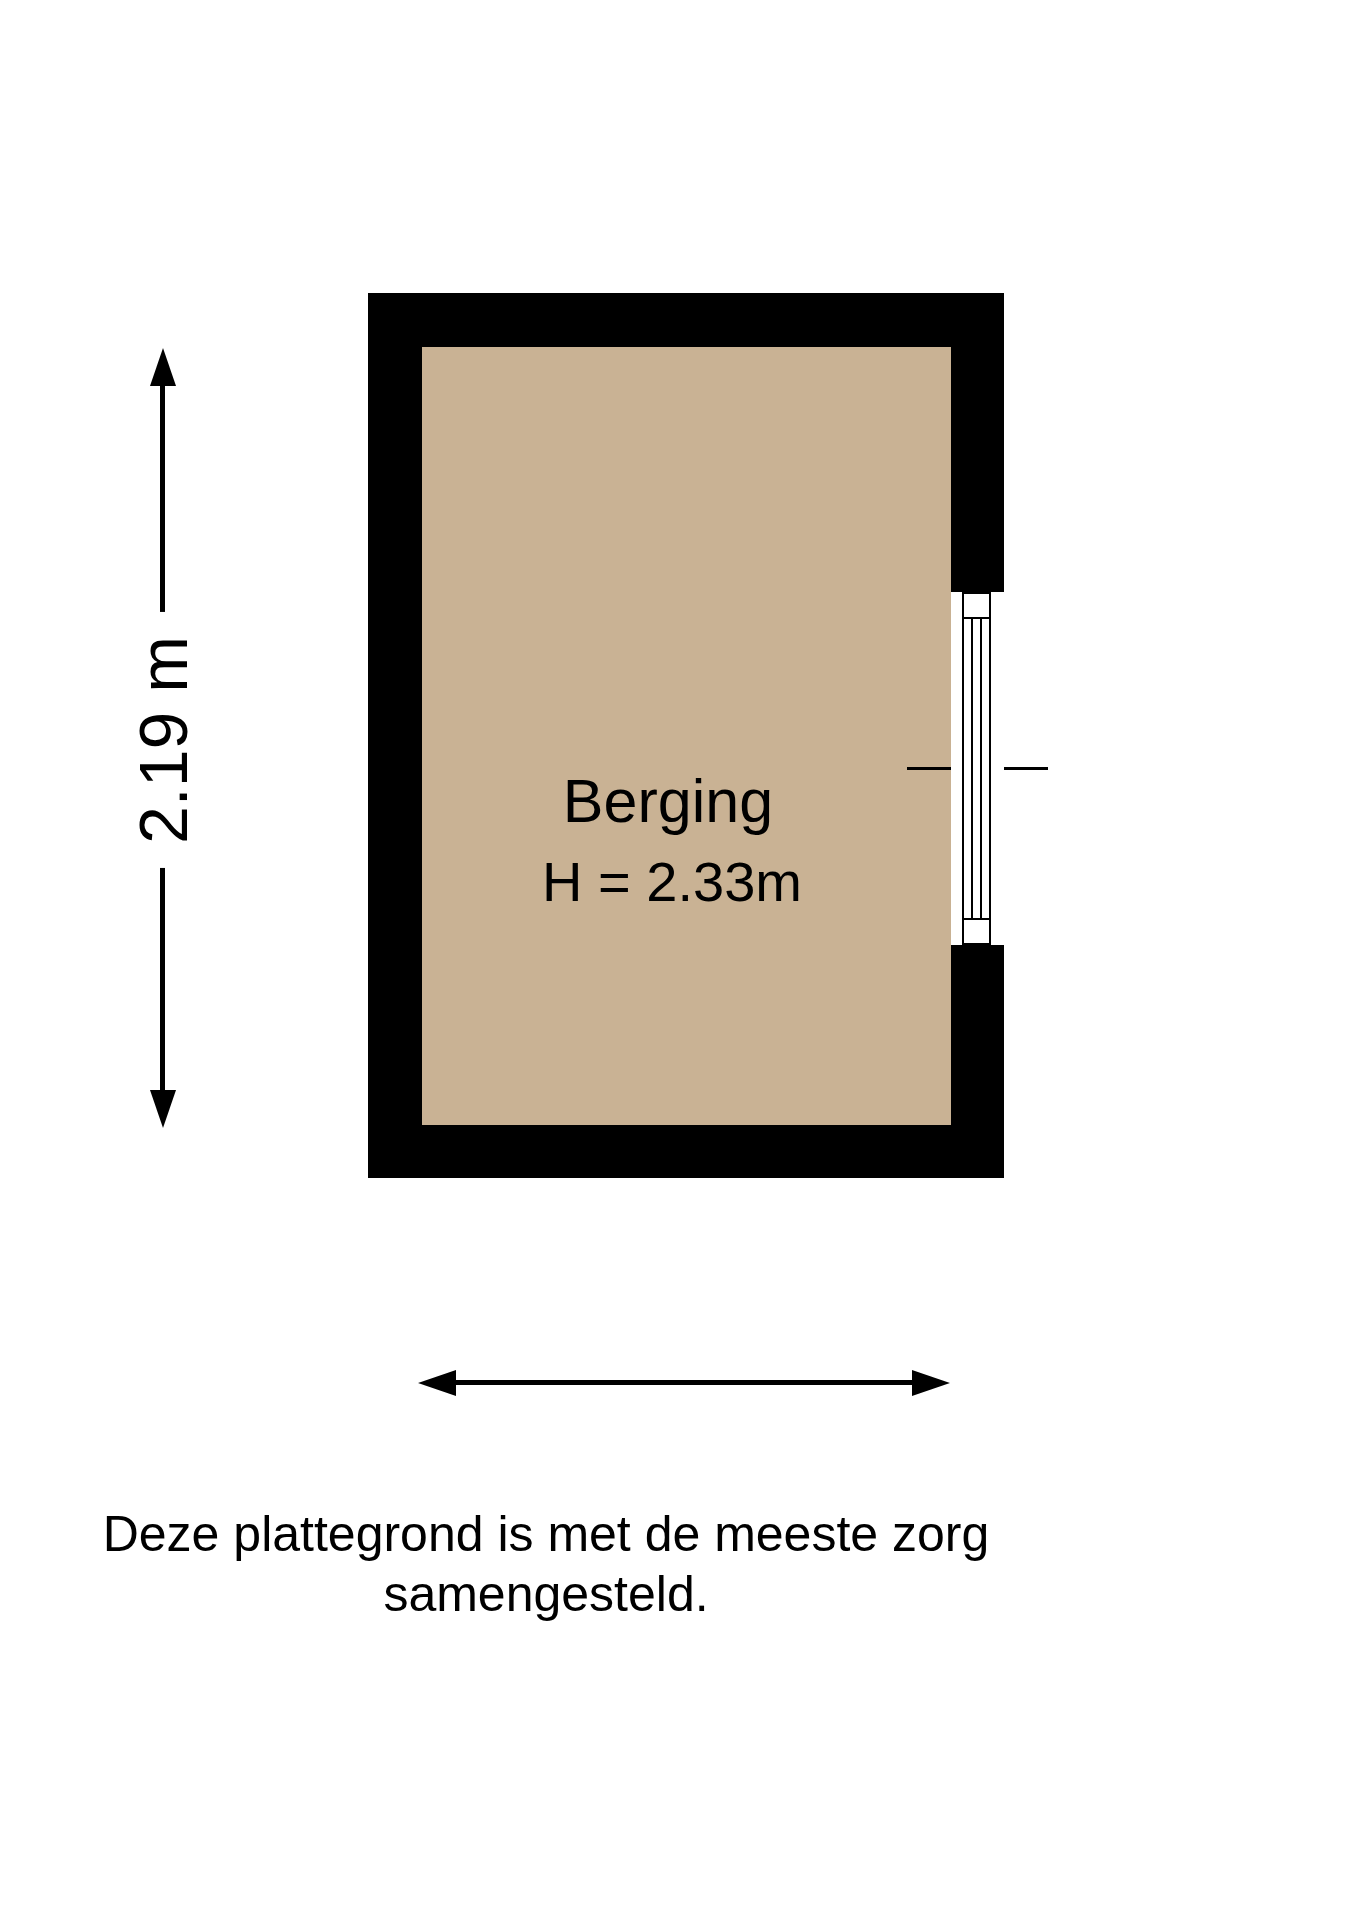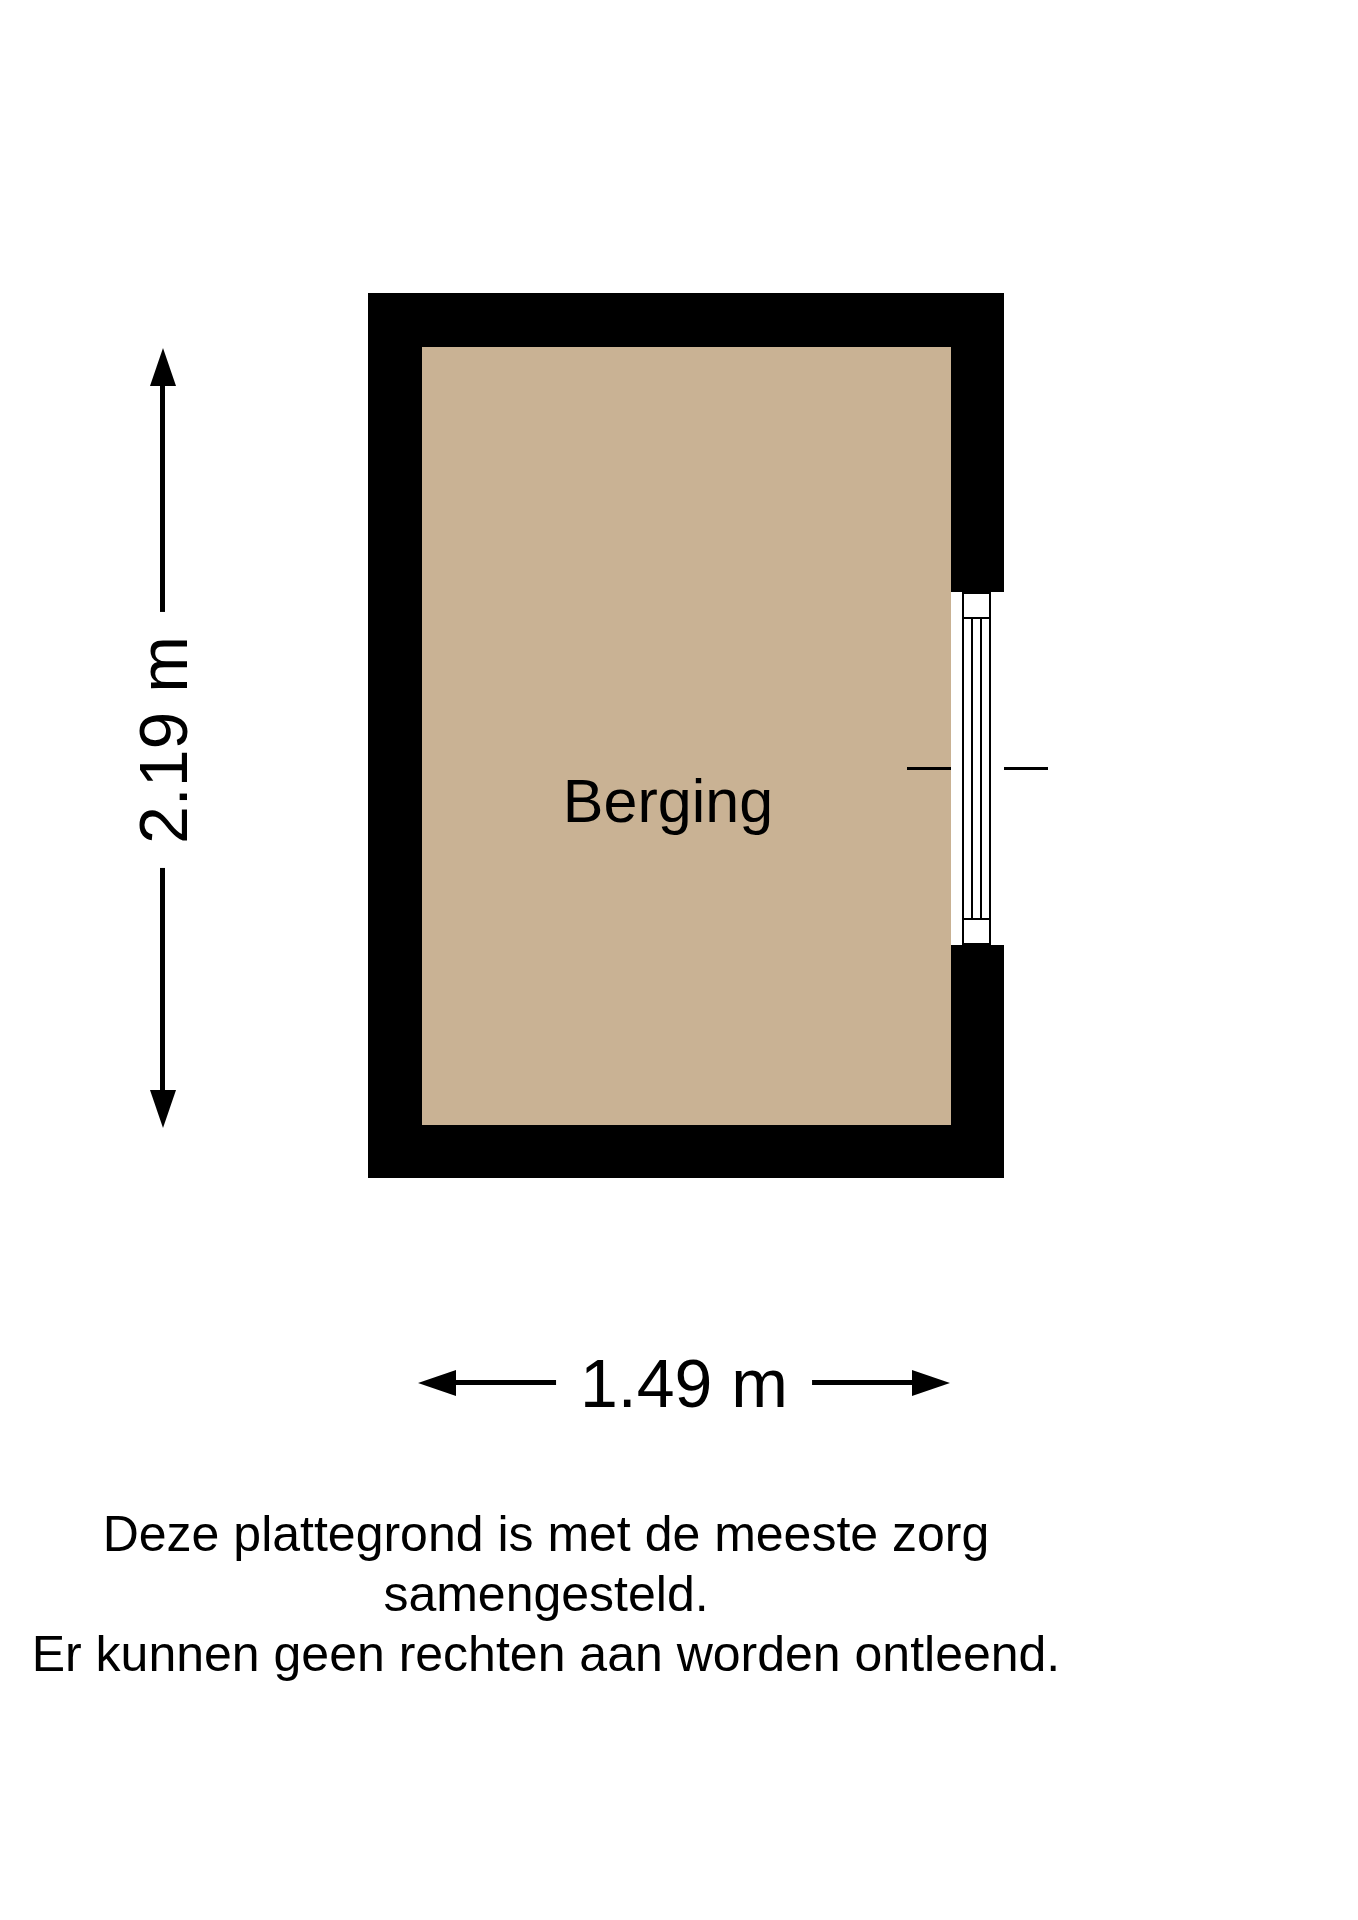--- a/index.html
+++ b/index.html
@@ -120,29 +120,28 @@
   <div class="abs window-frame">
     <div class="hline-top"></div>
     <div class="hline-bot"></div>
     <div class="vline v1"></div>
     <div class="vline v2"></div>
   </div>
   <div class="abs tick tick-inner"></div>
   <div class="abs tick tick-outer"></div>
 
   <div class="abs room-name">Berging</div>
+  <div class="abs room-height">H = 2.33m</div>
 
   <div class="abs head-up"></div>
   <div class="abs shaft-v"></div>
   <div class="abs head-down"></div>
   <div class="abs dim-label-v">2.19 m</div>
 
   <div class="abs head-left"></div>
   <div class="abs shaft-h"></div>
   <div class="abs head-right"></div>
-  <div class="abs dim-label-h">1.49 m</div>
 
   <div class="abs disclaimer">
     <div>Deze plattegrond is met de meeste zorg samengesteld.</div>
-    <div>Er kunnen geen rechten aan worden ontleend.</div>
   </div>
 
 </div>
 
 </body></html>

